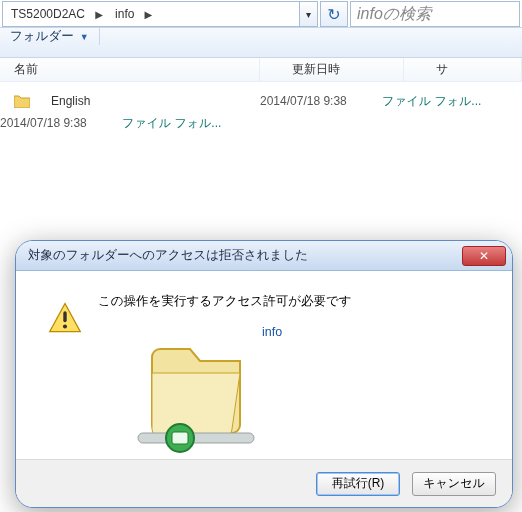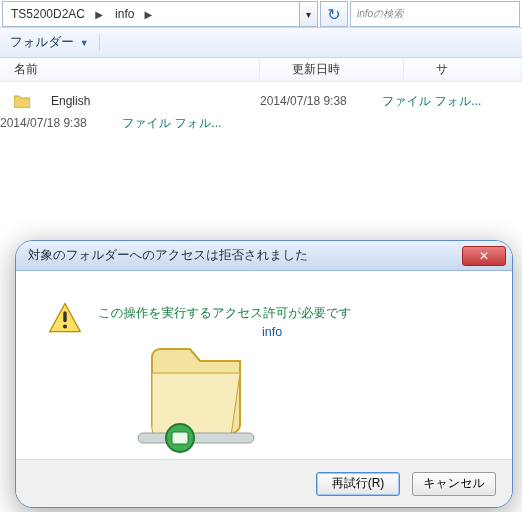--- a/index.html
+++ b/index.html
@@ -22,27 +22,27 @@
     background: linear-gradient(#fdfefe, #e6eef9);
   }
   .refresh-btn {
     width: 28px; height: 26px; margin: 1px 2px 1px 2px;
     border: 1px solid #a9bcd6; background: linear-gradient(#fdfefe, #e6eef9);
     display: flex; align-items: center; justify-content: center; color: #2a63b0;
   }
   .searchbox {
     width: 170px; height: 26px; margin: 1px 2px 1px 0;
     border: 1px solid #a9bcd6; background: #fff;
-    display: flex; align-items: center; padding: 0 6px; color: #888; font-size: 10px; font-style: italic;
+    display: flex; align-items: center; padding: 0 6px; color: #888; font-size: 16px; font-style: italic;
   }
 
   
   .toolbar {
     height: 30px; background: linear-gradient(#f6f9fe, #e3edf9);
-    border-bottom: 1px solid #c9d6e8; display: flex; align-items: center;
+    border-bottom: 1px solid #c9d6e8; display: flex; align-items: flex-start;
     padding: 0 10px; font-size: 12.5px; color: #16345c;
   }
   .toolbar .sep { width: 1px; height: 17px; background: #c9d6e8; margin: 0 10px; }
   .tool-arrow { font-size: 9px; margin-left: 6px; color: #2a63b0; }
 
   
   .colhead {
     height: 24px; display: flex; align-items: center; font-size: 12px; color: #333;
     border-bottom: 1px solid #e8eef7; background: linear-gradient(#fdfefe, #f3f7fc); gap: 22px;
   }
@@ -74,21 +74,21 @@
     font-size: 12.5px; color: #1a2a44;
     border-bottom: 1px solid #9cb9dc;
   }
   .dlg-title-text { flex: 1; }
   .dlg-close {
     width: 44px; height: 20px; border: 1px solid #a32424; border-radius: 3px;
     background: linear-gradient(#e98080, #c23a3a);
     display: flex; align-items: center; justify-content: center; color: #fff; font-size: 12px;
   }
   .dlg-body { flex: 1; position: relative; padding: 14px 18px; font-size: 12.5px; color: #2a63b0; }
-  .dlg-msg { position: absolute; left: 82px; top: 34px; color: #15803d; }
+  .dlg-msg { position: absolute; left: 82px; top: 22px; color: #000000; }
   .dlg-subj { position: absolute; left: 246px; top: 54px; color: #1856a8; }
   .warn-ic { position: absolute; left: 32px; top: 30px; width: 34px; height: 34px; }
   .netfolder-ic { position: absolute; left: 116px; top: 58px; width: 128px; height: 128px; }
   .dlg-buttons {
     height: 48px; background: #f0f0f0; border-top: 1px solid #dadada;
     display: flex; align-items: center; justify-content: flex-end; gap: 12px; padding: 13px 16px;
   }
   .dlg-btn {
     min-width: 84px; height: 24px; font-size: 12px;
     border: 1px solid #9a9a9a; border-radius: 3px;

